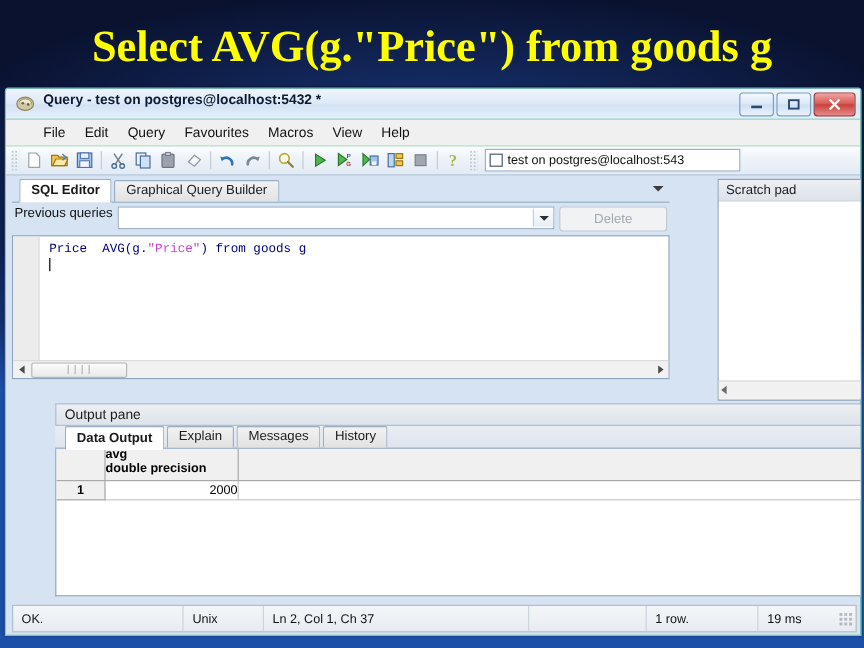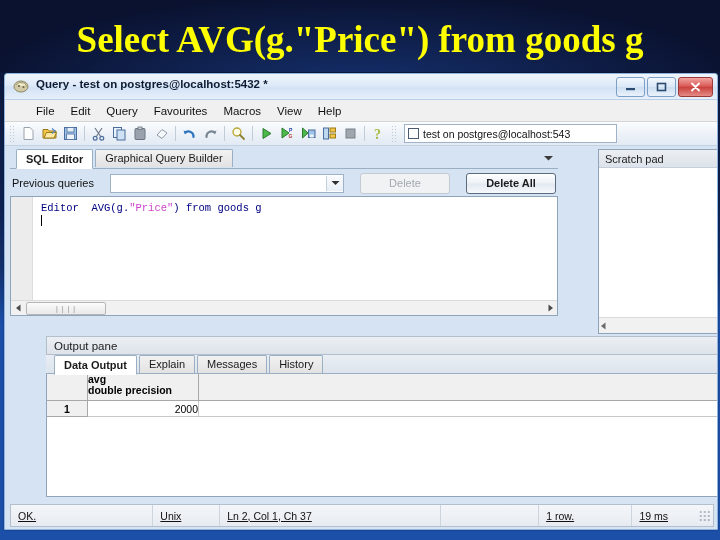--- a/index.html
+++ b/index.html
@@ -101,38 +101,38 @@
   
   .bodyarea{position:relative;height:386px;background:#d6e3f3;}
 
   .leftpane{
     position:absolute;left:5px;top:3px;width:548px;height:183px;
   }
   .tabstrip{
     position:relative;height:19px;
     border-bottom:1px solid #9aaec4;
     background:transparent;
-    display:flex;align-items:flex-start;padding-left:6px;
+    display:flex;align-items:flex-end;padding-left:6px;
   }
   .tab{
     height:17px;line-height:17px;padding:0 9px;font-size:11px;color:#1a1a1a;
     border:1px solid #9aaec4;border-bottom:none;border-radius:2px 2px 0 0;
     background:linear-gradient(180deg,#f2f2f2 0%,#e2e2e2 100%);
     margin-right:2px;white-space:nowrap;
   }
   .tab.active{
     background:#ffffff;font-weight:700;height:18px;line-height:18px;
     border-bottom:1px solid #ffffff;margin-bottom:-1px;
   }
   .tabdrop{
     position:absolute;right:4px;bottom:2px;
   }
 
   .prevrow{
-    height:22px;display:flex;align-items:center;gap:16px;padding:3px 2px 0 2px;
+    height:22px;display:flex;align-items:flex-start;gap:4px;padding:3px 2px 0 2px;
   }
   .prevlabel{font-size:11px;color:#111;white-space:nowrap;}
   .prevcombo{
     flex:1;height:17px;background:#ffffff;border:1px solid #9fb2c8;
     display:flex;align-items:center;justify-content:flex-end;
   }
   .combo-arrow{
     width:16px;height:15px;display:flex;align-items:center;justify-content:center;
     background:linear-gradient(180deg,#fafcfe 0%,#e7eef6 100%);
     border-left:1px solid #c3d0de;
@@ -247,21 +247,21 @@
 
   
   .statusbar{
     position:absolute;left:5px;top:358px;width:702px;height:21px;
     background:linear-gradient(180deg,#f4f6f9 0%,#e7ebf1 100%);
     border:1px solid #b3bfcd;display:flex;align-items:center;
   }
   .st-cell{
     font-size:10.5px;color:#111;padding-left:7px;height:100%;
     display:flex;align-items:center;border-right:1px solid #ccd4de;
-    box-sizing:border-box;white-space:nowrap;text-decoration:underline;
+    box-sizing:border-box;white-space:nowrap;
   }
   .st-grip{
     margin-left:auto;width:12px;height:12px;margin-right:2px;opacity:.45;
     background-image:radial-gradient(#6b7686 40%,transparent 41%);
     background-size:4px 4px;background-position:right bottom;
   }
 </style>
 </head>
 <body>
 
@@ -446,26 +446,25 @@
         <div class="prevrow">
           <span class="prevlabel">Previous queries</span>
           <span class="prevcombo">
             <span class="combo-arrow">
               <svg width="9" height="6" viewBox="0 0 9 6">
                   <path d="M0.5 1 L4.5 5 L8.5 1z" fill="#2f2f2f"></path>
                 </svg>
             </span>
           </span>
           <span class="btn disabled">Delete</span>
-          <span class="btn strong">Delete All</span>
         </div>
 
         <div class="editor">
           <div class="gutter"></div>
-          <div class="code"><span class="kw">Editor  AVG(g.</span><span class="str">"Price"</span><span class="kw">) from goods g</span></div>
+          <div class="code"><span class="kw">Price  AVG(g.</span><span class="str">"Price"</span><span class="kw">) from goods g</span></div>
           <div class="caret"></div>
 
           <div class="hscroll">
             <span class="sb-arrow">
               <svg width="7" height="8" viewBox="0 0 7 8">
                   <path d="M5.5 0.5 L1 4 L5.5 7.5z" fill="#4a4a4a"></path>
                 </svg>
             </span>
             <span class="sb-thumb">
               <span class="sb-grip">||||</span>

